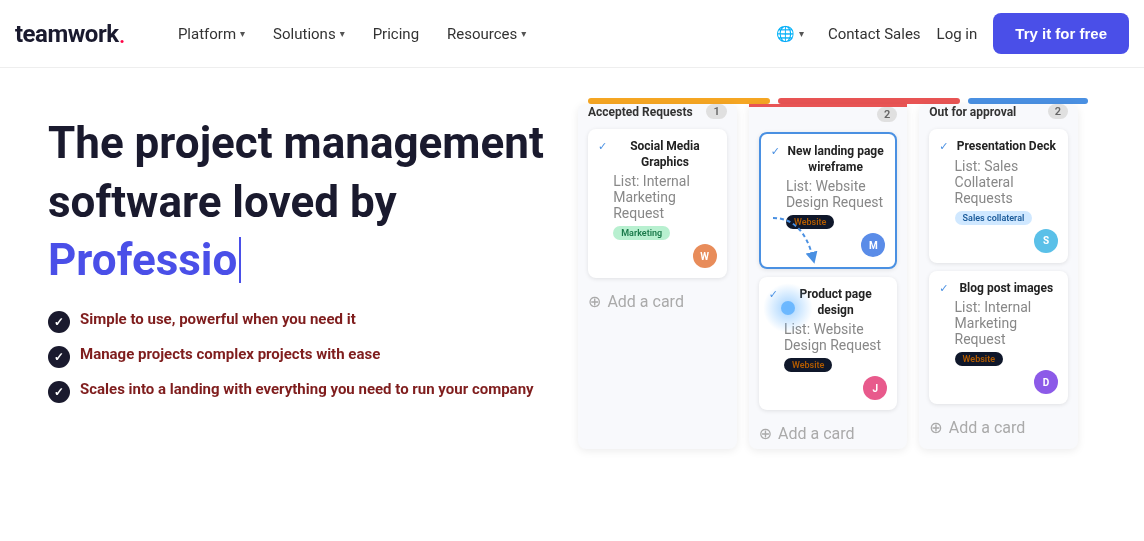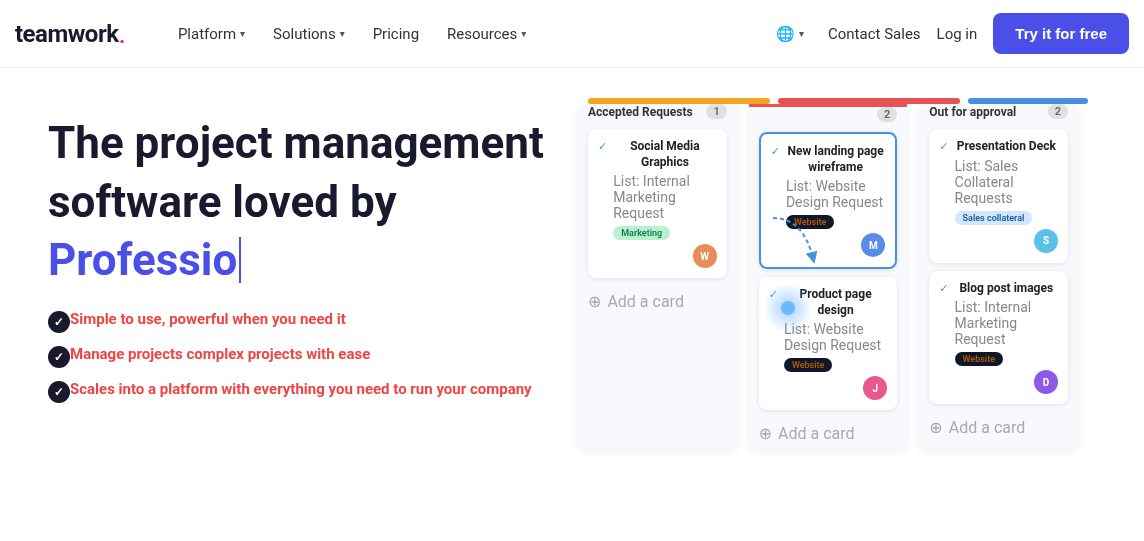--- a/index.html
+++ b/index.html
@@ -50,21 +50,21 @@
       font-size: 44px; font-weight: 700; color: #4a4fe8;
       line-height: 1.15; margin-bottom: 24px;
       display: flex; align-items: center;
     }
     .cursor { display: inline-block; width: 2px; height: 46px; background: #4a4fe8; margin-left: 2px; animation: blink 1s step-end infinite; }
     @keyframes blink { 50% { opacity: 0; } }
 
     .hero-sub { font-size: 16px; color: #555; line-height: 1.6; margin-bottom: 28px; max-width: 440px; }
 
     .features { list-style: none; display: flex; flex-direction: column; gap: 12px; }
-    .feature-item { display: flex; align-items: flex-start; font-size: 15px; color: #ef4444; }
+    .feature-item { display: flex; align-items: flex-start; gap: 10px; font-size: 15px; color: #7f1d1d; }
     .check-icon {
       width: 22px; height: 22px; background: #1a1a2e; border-radius: 50%;
       display: flex; align-items: center; justify-content: center;
       flex-shrink: 0; margin-top: 1px;
     }
     .check-icon::after { content: '✓'; color: #fff; font-size: 12px; font-weight: 700; }
 
     
     .hero-right {
       flex: 1; position: relative; height: 100%;
@@ -204,21 +204,21 @@
       <li class="feature-item">
         <span class="check-icon"></span>
         <strong>Simple to use, powerful when you need it</strong>
       </li>
       <li class="feature-item">
         <span class="check-icon"></span>
         <strong>Manage projects complex projects with ease</strong>
       </li>
       <li class="feature-item">
         <span class="check-icon"></span>
-        <strong>Scales into a platform with everything you need to run your company</strong>
+        <strong>Scales into a landing with everything you need to run your company</strong>
       </li>
     </ul>
   </div>
 
   <div class="hero-right">
     <div class="kanban-wrapper">
 
       <div class="kanban-bars">
         <div class="bar bar-yellow"></div>
         <div class="bar bar-red"></div>

